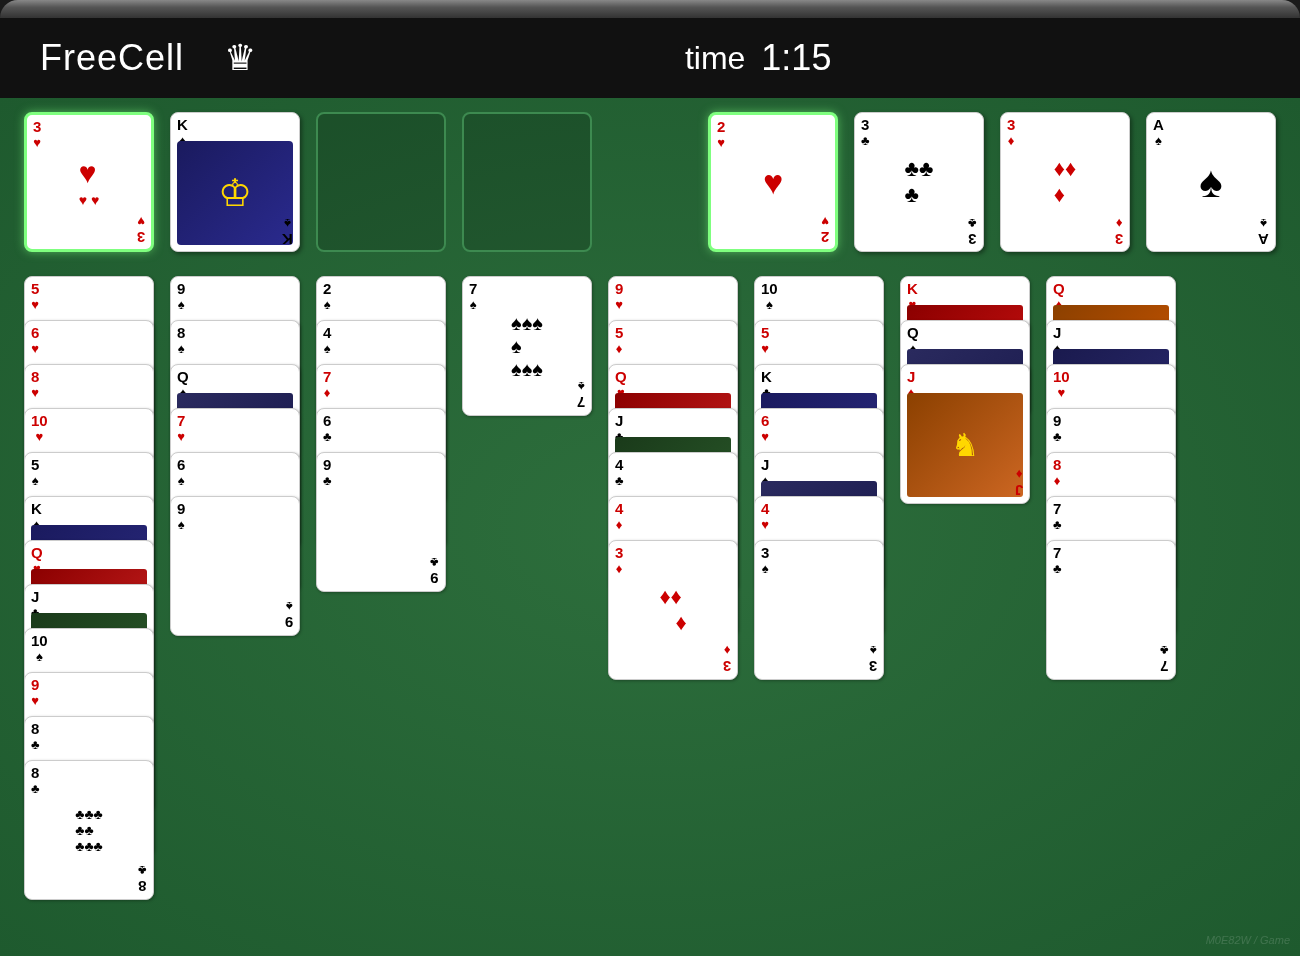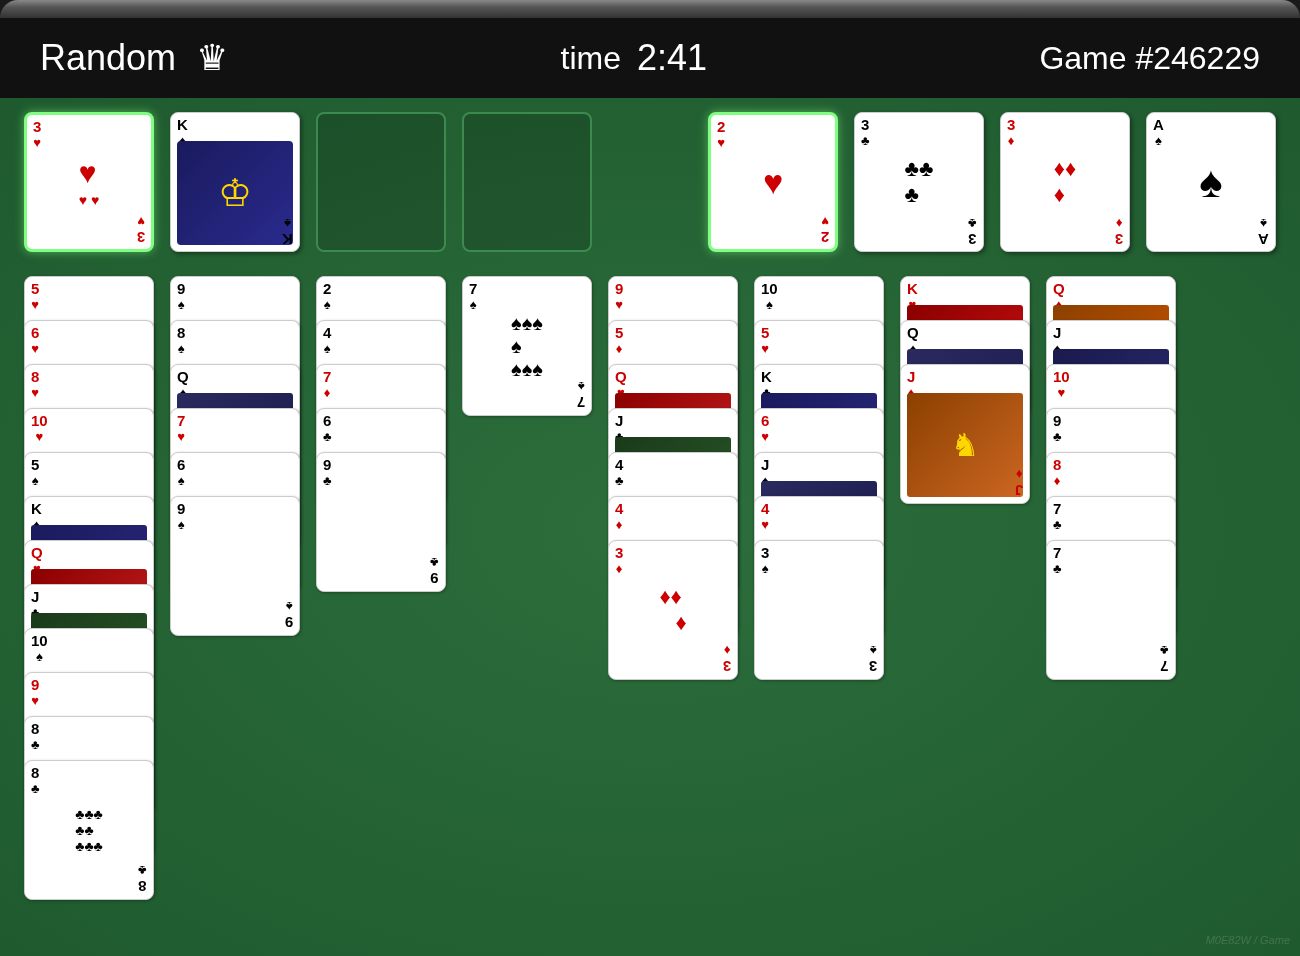--- a/index.html
+++ b/index.html
@@ -190,25 +190,24 @@
       color: rgba(255,255,255,0.15);
       font-style: italic;
     }
   </style>
 </head>
 <body>
 
 <div class="bezel-top"></div>
 
 <div class="header">
-  <span class="header-random">Random</span>
+  <span class="header-title">FreeCell</span>
   <span class="header-crown">♛</span>
   <span class="header-time-label">time</span>
-  <span class="header-time-value">2:41</span>
-  <span class="header-game">Game #246229</span>
+  <span class="header-time-value">1:15</span>
 </div>
 
 <div class="game-area">
 
   <div class="top-row">
 
     <div class="card selected" style="position:relative;">
       <div class="card-rank-suit-tl red">
           <span class="rank-small">3</span>
           <span class="suit-small">♥</span>

